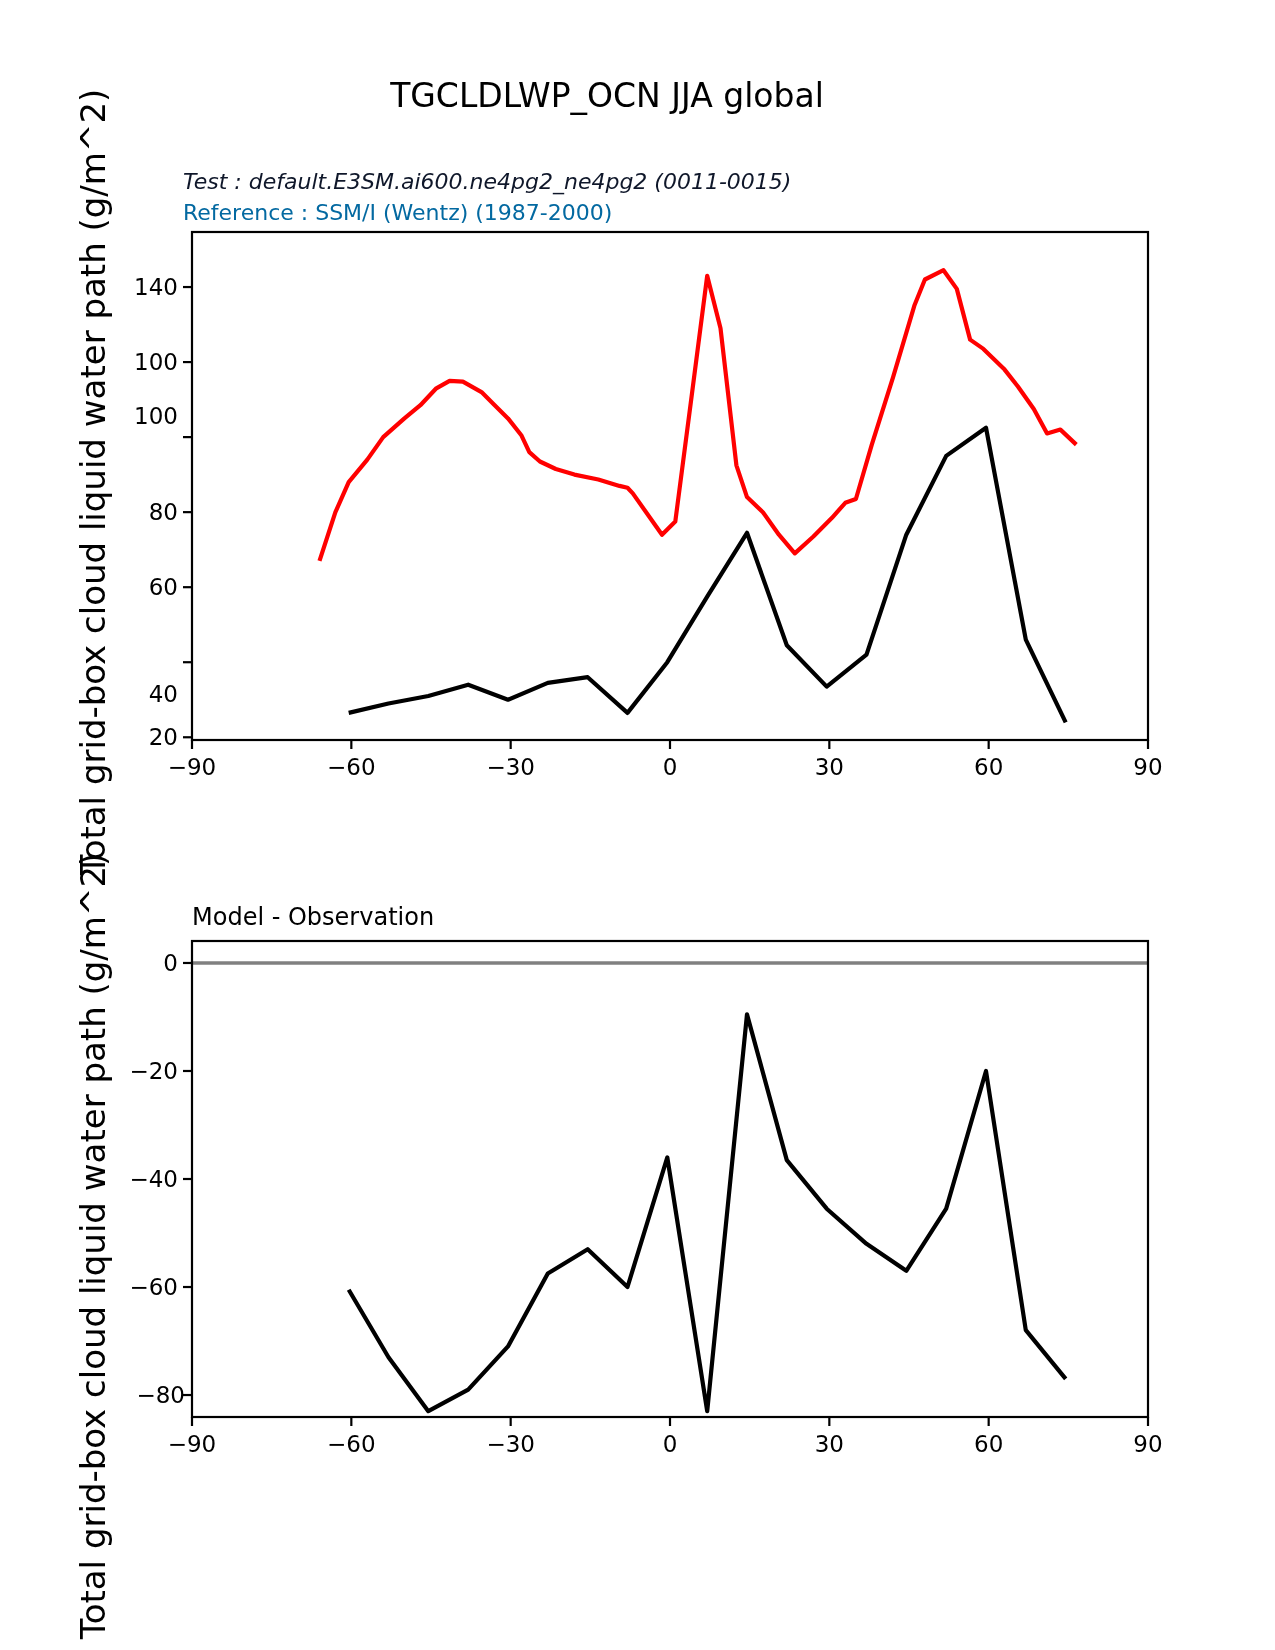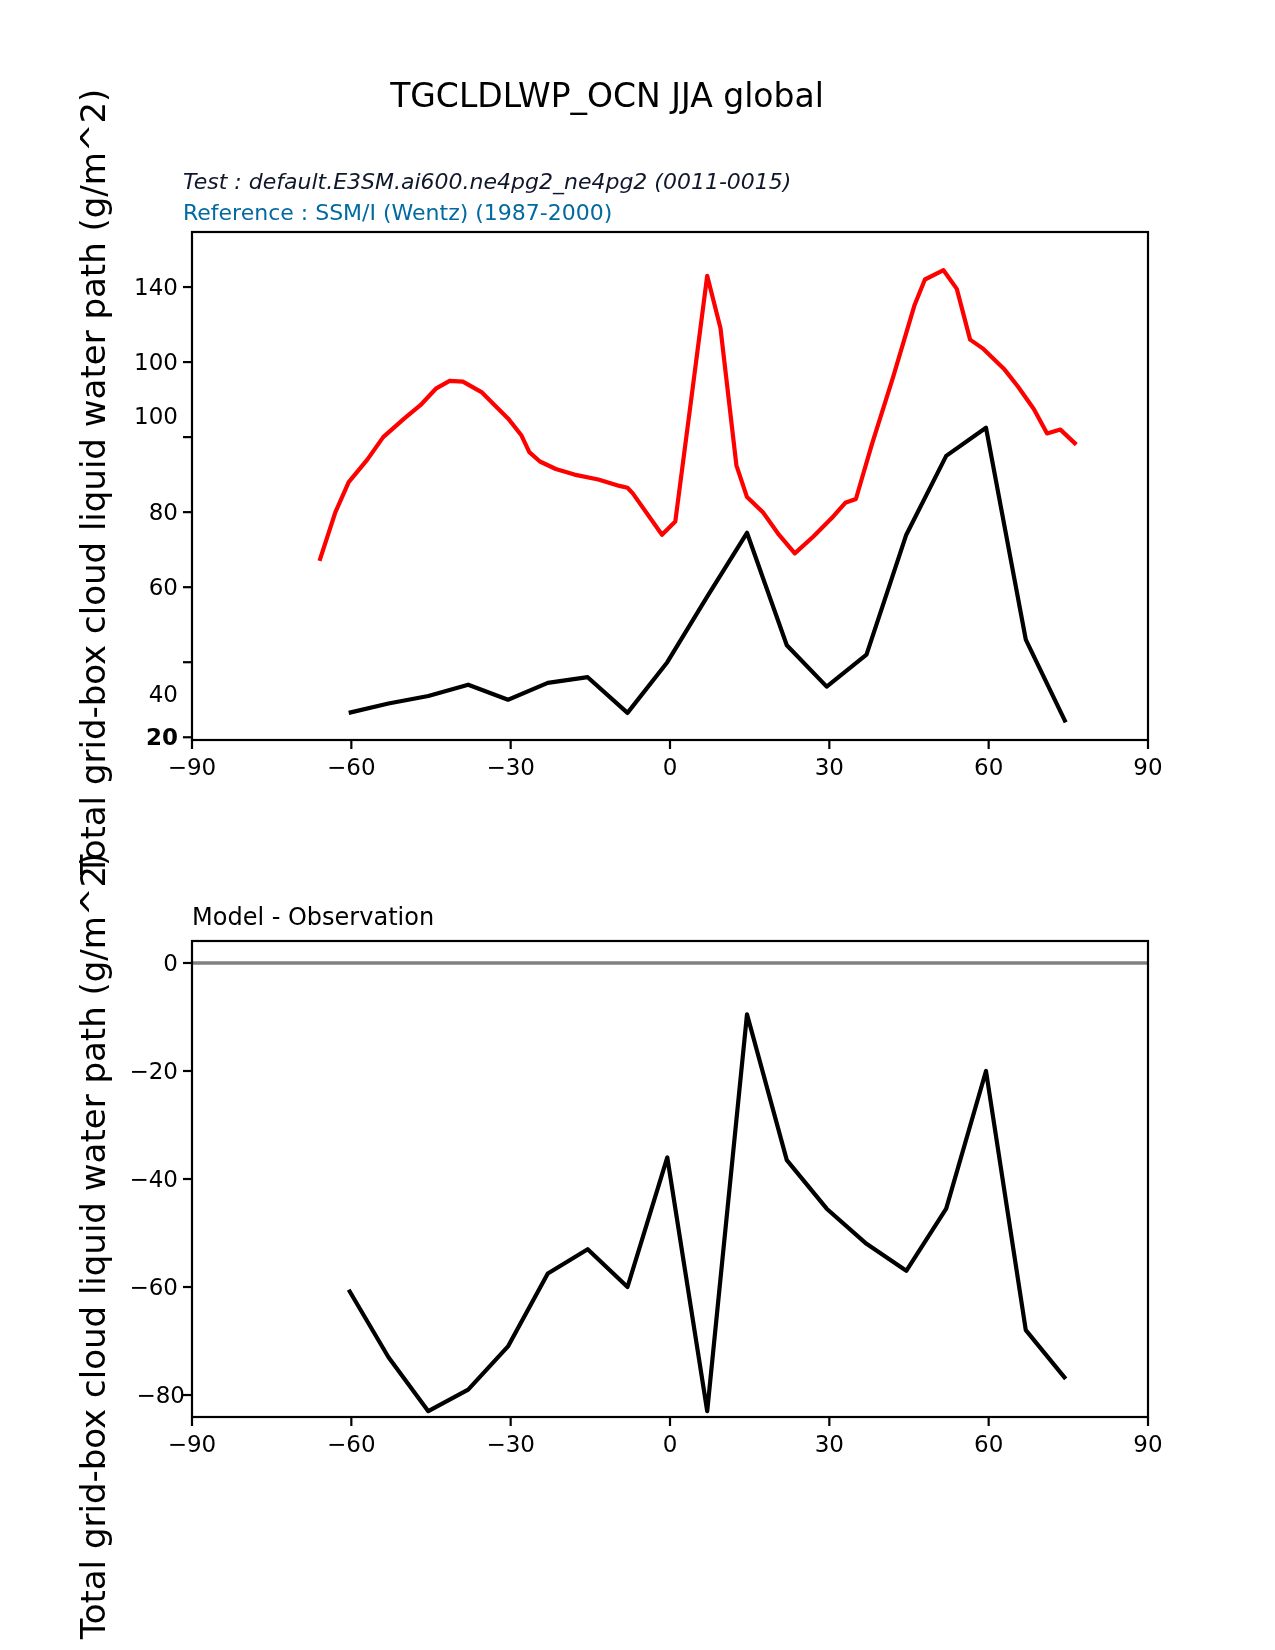--- a/index.html
+++ b/index.html
@@ -76,21 +76,21 @@
 <div class="tick-label x" style="left: 625px; top: 753px;">0</div>
 <div class="tick-label x" style="left: 784.333px; top: 753px;">30</div>
 <div class="tick-label x" style="left: 943.667px; top: 753px;">60</div>
 <div class="tick-label x" style="left: 1103px; top: 753px;">90</div>
 <div class="tick-label y" style="left: 88px; top: 273.04px;">140</div>
 <div class="tick-label y" style="left: 88px; top: 348.077px;">100</div>
 <div class="tick-label y" style="left: 88px; top: 402px;">100</div>
 <div class="tick-label y" style="left: 88px; top: 498.15px;">80</div>
 <div class="tick-label y" style="left: 88px; top: 573.187px;">60</div>
 <div class="tick-label y" style="left: 88px; top: 648.224px; margin-top: 32px;">40</div>
-<div class="tick-label y" style="left: 88px; top: 723.261px; font-weight: bold;">20</div>
+<div class="tick-label y" style="left: 88px; top: 723.261px;">20</div>
 <div class="tick-label x" style="left: 147px; top: 1430px;">−90</div>
 <div class="tick-label x" style="left: 306.333px; top: 1430px;">−60</div>
 <div class="tick-label x" style="left: 465.667px; top: 1430px;">−30</div>
 <div class="tick-label x" style="left: 625px; top: 1430px;">0</div>
 <div class="tick-label x" style="left: 784.333px; top: 1430px;">30</div>
 <div class="tick-label x" style="left: 943.667px; top: 1430px;">60</div>
 <div class="tick-label x" style="left: 1103px; top: 1430px;">90</div>
 <div class="tick-label y" style="left: 88px; top: 948.98px;">0</div>
 <div class="tick-label y" style="left: 88px; top: 1056.99px;">−20</div>
 <div class="tick-label y" style="left: 88px; top: 1165px;">−40</div>

